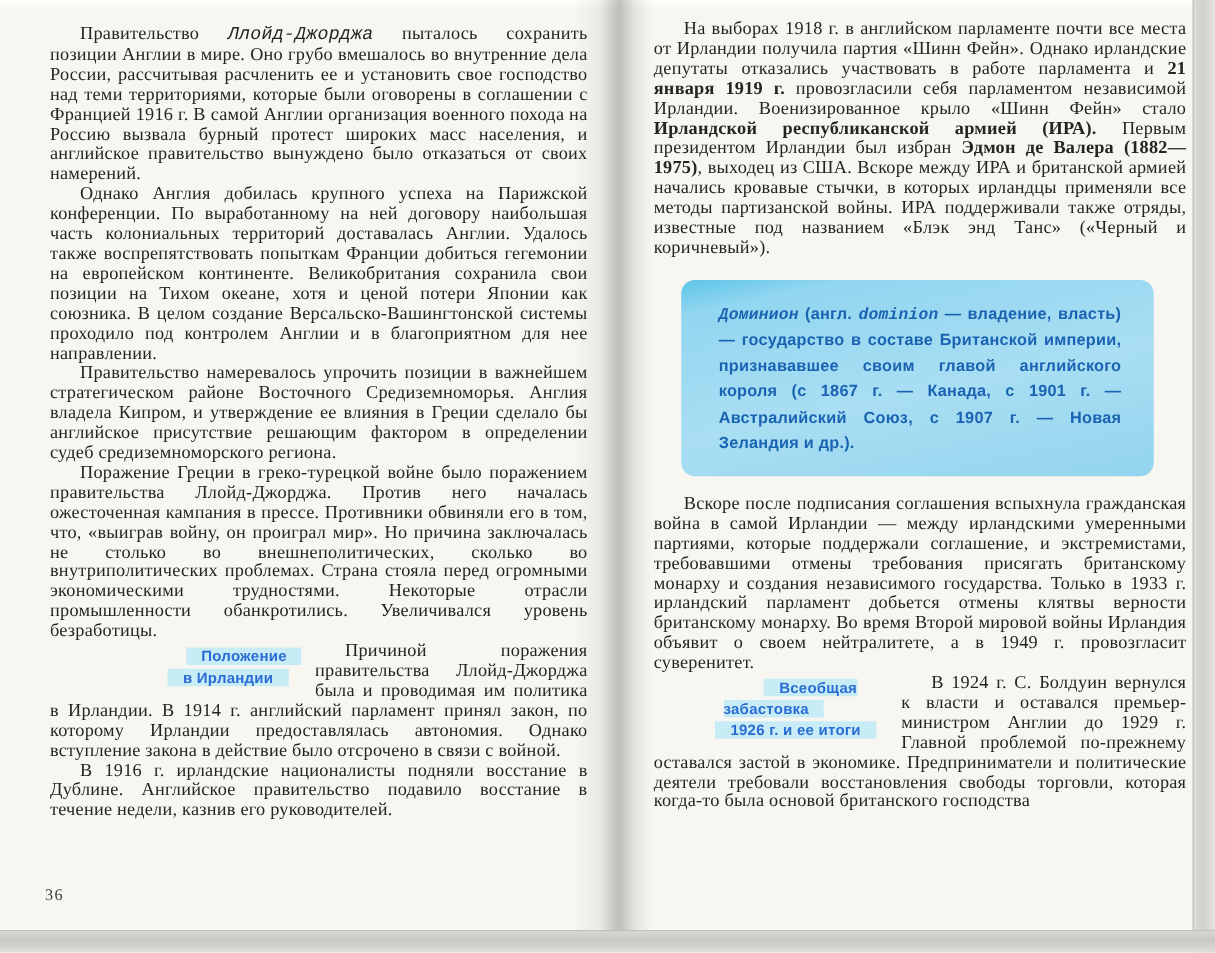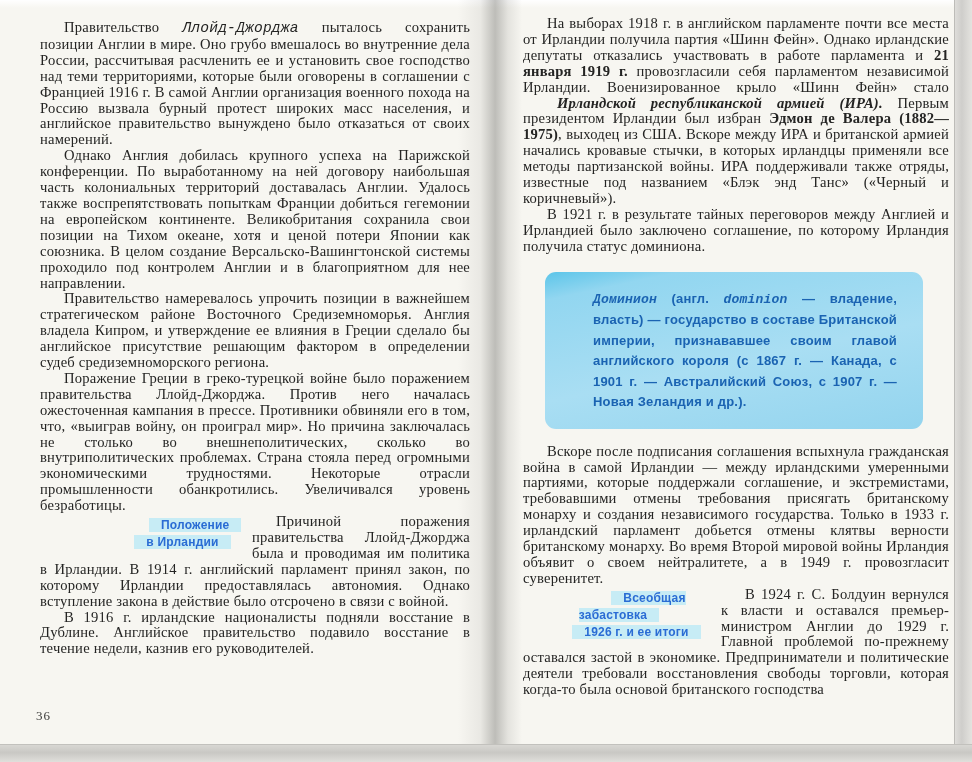--- a/index.html
+++ b/index.html
@@ -21,31 +21,31 @@
   .edge-top{position:absolute;left:0;right:17px;top:0;height:8px;
     background:linear-gradient(180deg,#ffffff, rgba(255,255,255,0));}
 
   .col{position:absolute;color:#242423;font-size:14.6px;line-height:15.9px;
     text-align:justify;letter-spacing:0.2px;}
   .col-left{left:40px;top:20px;width:430px;}
   .col-right{left:523px;top:16px;width:426px;}
   p.para{margin:0;text-indent:24px;}
   .i{font-style:italic;font-family:Liberation Mono, monospace;}
   .b{font-weight:bold;}
-  .bi{font-weight:bold;font-style:italic;margin-left:34px;}
+  .bi{font-weight:bold;}
 
   .side-head{float:left;text-align:center;font-family:"Liberation Sans", sans-serif;
     font-weight:bold;font-size:12px;line-height:17px;}
   .side-head .hl{background:#c7ecf5;color:#2a6cd4;padding:0 12px;margin-left:35px;}
   .side-head-ireland{width:150px;margin:3px 12px 3px 50px;}
   .side-head-strike{width:180px;margin:3px 12px 3px 6px;}
 
   .def-box{margin:17px 26px 15px 22px;border-radius:11px;
     background:linear-gradient(168deg,#5cc5e9 0%,#92d6f0 12%,#a9def3 55%,#93d4ee 100%);
-    padding:17px 26px 16px 48px;
+    padding:17px 26px 16px 30px;
     color:#1a63b2;font-family:"Liberation Sans", sans-serif;font-weight:bold;
     font-size:13px;line-height:20.5px;text-align:justify;letter-spacing:0.2px;}
 
   .pagenum{position:absolute;font-size:13px;color:#3a3a38;letter-spacing:1px;}
   .pn-left{left:36px;top:708px;}
   .pn-right{left:955px;top:696px;margin-left:12px;}
 </style>
 </head>
 <body>
 
@@ -57,21 +57,20 @@
     <p class="para">Однако Англия добилась крупного успеха на Парижской конференции. По выработанному на ней договору наибольшая часть колониальных территорий доставалась Англии. Удалось также воспрепятствовать попыткам Франции добиться гегемонии на европейском континенте. Великобритания сохранила свои позиции на Тихом океане, хотя и ценой потери Японии как союзника. В целом создание Версальско-Вашингтонской системы проходило под контролем Англии и в благоприятном для нее направлении.</p>
     <p class="para">Правительство намеревалось упрочить позиции в важнейшем стратегическом районе Восточного Средиземноморья. Англия владела Кипром, и утверждение ее влияния в Греции сделало бы английское присутствие решающим фактором в определении судеб средиземноморского региона.</p>
     <p class="para">Поражение Греции в греко-турецкой войне было поражением правительства Ллойд-Джорджа. Против него началась ожесточенная кампания в прессе. Противники обвиняли его в том, что, «выиграв войну, он проиграл мир». Но причина заключалась не столько во внешнеполитических, сколько во внутриполитических проблемах. Страна стояла перед огромными экономическими трудностями. Некоторые отрасли промышленности обанкротились. Увеличивался уровень безработицы.</p>
     <p class="para"><span class="side-head side-head-ireland"><span class="hl">Положение</span><br><span class="hl">в Ирландии</span></span><span>Причиной поражения правительства Ллойд-Джорджа была и проводимая им политика в Ирландии. В 1914 г. английский парламент принял закон, по которому Ирландии предоставлялась автономия. Однако вступление закона в действие было отсрочено в связи с войной.</span></p>
     <p class="para">В 1916 г. ирландские националисты подняли восстание в Дублине. Английское правительство подавило восстание в течение недели, казнив его руководителей.</p>
   </div>
   <div class="pagenum pn-left">36</div>
 
   <div class="col col-right">
     <p class="para"><span>На выборах 1918 г. в английском парламенте почти все места от Ирландии получила партия «Шинн Фейн». Однако ирландские депутаты отказались участвовать в работе парламента и </span><span class="b">21 января 1919 г.</span><span> провозгласили себя парламентом независимой Ирландии. Военизированное крыло «Шинн Фейн» стало </span><span class="bi">Ирландской республиканской армией (ИРА).</span><span> Первым президентом Ирландии был избран </span><span class="b">Эдмон де Валера (1882—1975)</span><span>, выходец из США. Вскоре между ИРА и британской армией начались кровавые стычки, в которых ирландцы применяли все методы партизанской войны. ИРА поддерживали также отряды, известные под названием «Блэк энд Танс» («Черный и коричневый»).</span></p>
-    <p class="para">В 1921 г. в результате тайных переговоров между Англией и Ирландией было заключено соглашение, по которому Ирландия получила статус доминиона.</p>
 
     <div class="def-box"><span class="i">Доминион</span><span> (англ. </span><span class="i">dominion</span><span> — владение, власть) — государство в составе Британской империи, признававшее своим главой английского короля (с 1867 г. — Канада, с 1901 г. — Австралийский Союз, с 1907 г. — Новая Зеландия и др.).</span></div>
 
     <p class="para">Вскоре после подписания соглашения вспыхнула гражданская война в самой Ирландии — между ирландскими умеренными партиями, которые поддержали соглашение, и экстремистами, требовавшими отмены требования присягать британскому монарху и создания независимого государства. Только в 1933 г. ирландский парламент добьется отмены клятвы верности британскому монарху. Во время Второй мировой войны Ирландия объявит о своем нейтралитете, а в 1949 г. провозгласит суверенитет.</p>
     <p class="para"><span class="side-head side-head-strike"><span class="hl">Всеобщая забастовка</span><br><span class="hl">1926 г. и ее итоги</span></span><span>В 1924 г. С. Болдуин вернулся к власти и оставался премьер-министром Англии до 1929 г. Главной проблемой по-прежнему оставался застой в экономике. Предприниматели и политические деятели требовали восстановления свободы торговли, которая когда-то была основой британского господства</span></p>
   </div>
   <div class="pagenum pn-right">73</div>
 
   <div class="gutter"></div>
   <div class="edge-right"></div>

